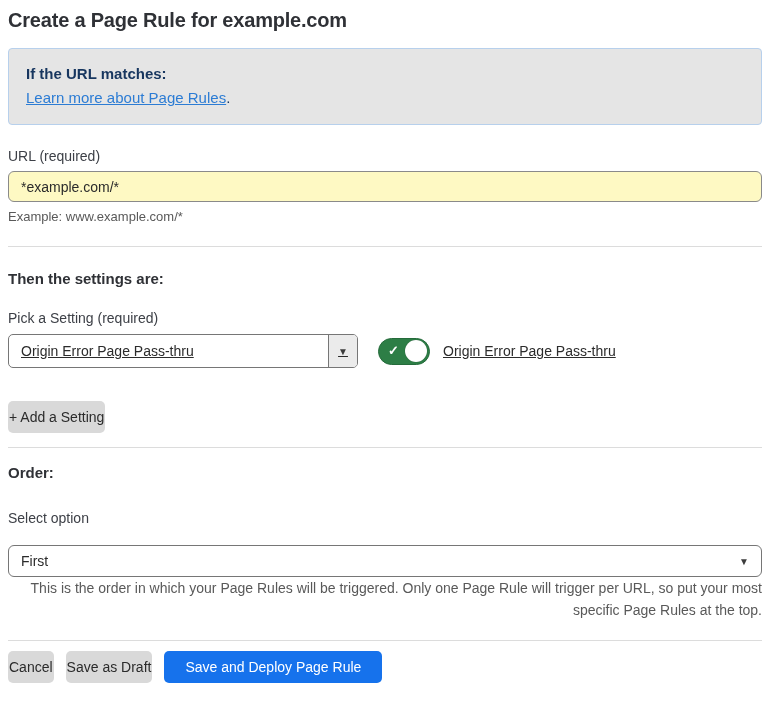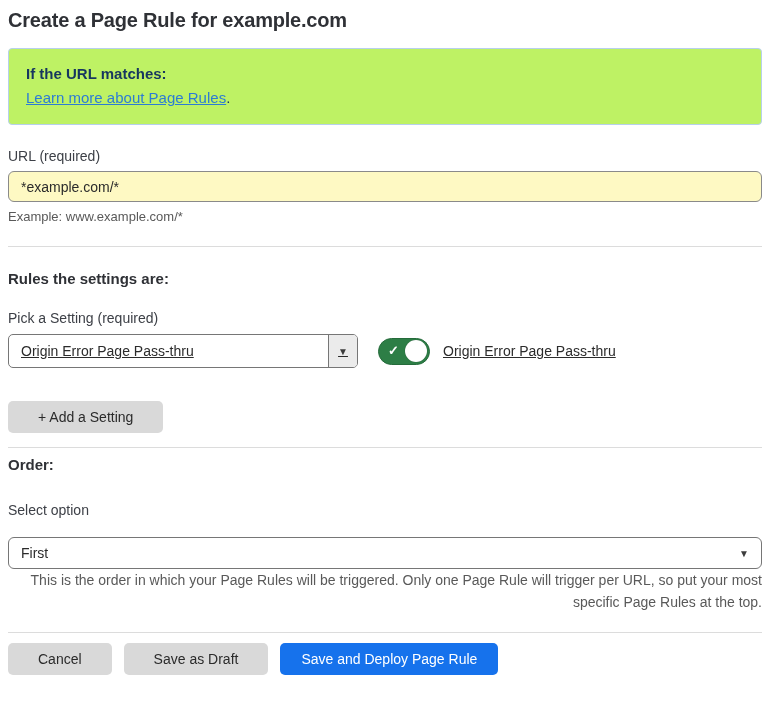--- a/index.html
+++ b/index.html
@@ -12,21 +12,21 @@
   }
   .page-title {
     margin-top: 9px;
     font-size: 20px;
     font-weight: 700;
     color: #2f3136;
     letter-spacing: -0.2px;
   }
   .info-box {
     margin-top: 16px;
-    background: #bef264;
+    background: #e5e5e5;
     border: 1px solid #b7d0ec;
     border-radius: 4px;
     padding: 13px 17px 14px;
     font-size: 15px;
     line-height: 24px;
     color: #17365f;
   }
   .info-heading { font-weight: 700; }
   .info-link { color: #2c7cd4; text-decoration: underline; cursor: pointer; }
   .field-label { margin-top: 23px; font-size: 14px; color: #3d4047; }
@@ -113,21 +113,21 @@
   .btn {
     display: inline-flex;
     align-items: center;
     justify-content: center;
     height: 32px;
     border: none;
     border-radius: 5px;
     font-size: 14px;
     font-family: "Liberation Sans", sans-serif;
     cursor: pointer;
-    padding: 0 30px;
+    padding: 0 1px;
   }
   .btn-secondary { background: #d9d9d9; color: #2b2b2b; }
   .btn-primary { background: #1672ec; color: #ffffff; padding: 0 21px; }
   .add-setting-btn { margin-top: 33px; }
   .order-label { margin-top: 29px; }
   .select-wide {
     margin-top: 19px;
     width: 100%;
     height: 32px;
     border: 1px solid #767676;
@@ -157,42 +157,42 @@
   <div class="info-heading">If the URL matches:</div>
   <div><a class="info-link">Learn more about Page Rules</a><span>.</span></div>
 </div>
 
 <div class="field-label">URL (required)</div>
 <input class="text-input" type="text" value="*example.com/*" style="">
 <div class="helper-text">Example: www.example.com/*</div>
 
 <hr class="divider">
 
-<div class="section-heading">Rules the settings are:</div>
+<div class="section-heading">Then the settings are:</div>
 
 <div class="field-label">Pick a Setting (required)</div>
 <div class="setting-row">
   <div class="fake-select">
     <div class="value">Origin Error Page Pass-thru</div>
     <div class="arrow-seg">▼</div>
   </div>
   <div class="toggle-group">
     <div class="toggle">
       <span class="check">✓</span>
       <span class="knob"></span>
     </div>
     <div class="toggle-label">Origin Error Page Pass-thru</div>
   </div>
 </div>
 
 <button class="btn btn-secondary add-setting-btn">+ Add a Setting</button>
 
 <hr class="divider" style="margin-top:14px;">
 
-<div class="section-heading" style="margin-top:8px;">Order:</div>
+<div class="section-heading" style="margin-top:16px;">Order:</div>
 
 <div class="field-label order-label">Select option</div>
 <div class="select-wide">
   <span>First</span>
   <span class="caret">▼</span>
 </div>
 <div class="order-helper">This is the order in which your Page Rules will be triggered. Only one Page Rule will trigger per URL, so put your most specific Page Rules at the top.</div>
 
 <hr class="divider footer-divider">
 

